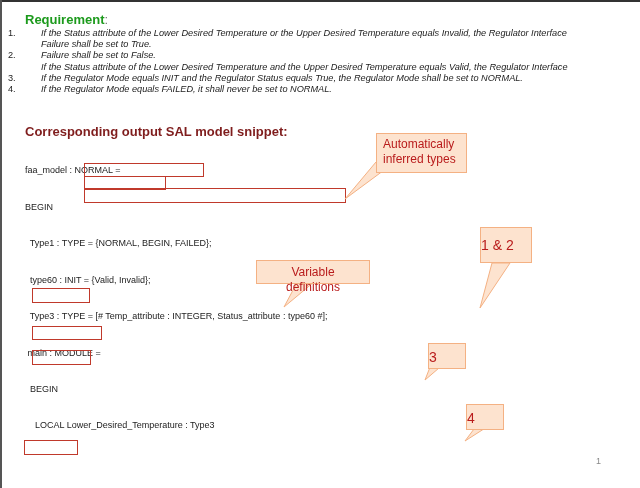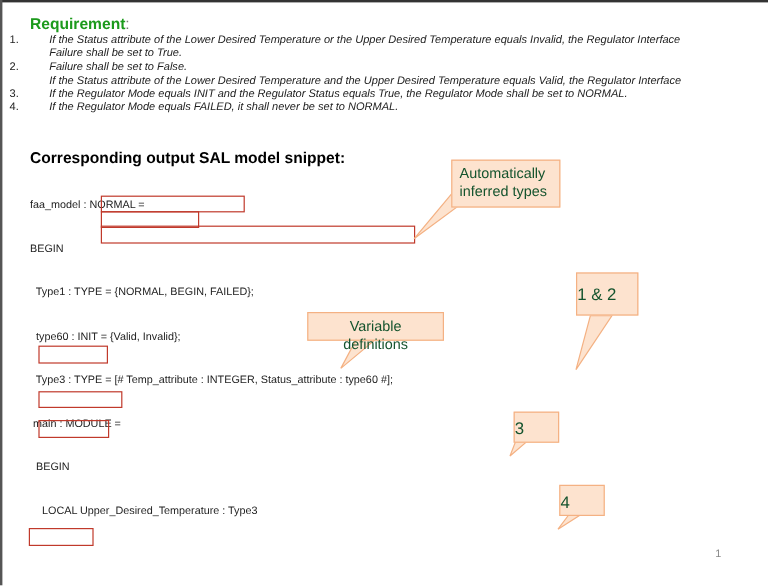--- a/index.html
+++ b/index.html
@@ -11,27 +11,27 @@
   .frame-left { position: absolute; left: 0; top: 0; width: 2px; height: 488px; background: #555; }
 
   .req-title { position: absolute; left: 25px; top: 12px; font-size: 13px; font-weight: bold; color: #1c9a1c; }
   .req-title .colon { font-weight: normal; color: #777; }
   .req-list { position: absolute; left: 8px; top: 28px; width: 620px; font-size: 9.2px; font-style: italic; line-height: 11.2px; color: #222; }
   .req-item { display: flex; }
   .req-num { width: 33px; flex: none; padding-left: 0px; font-style: normal; }
   .req-num span { display:inline-block; width: 30px; }
   .req-text { flex: 1; }
 
-  .sal-title { position: absolute; left: 25px; top: 124px; font-size: 13px; font-weight: bold; color: #000000; }
+  .sal-title { position: absolute; left: 25px; top: 124px; font-size: 13px; font-weight: bold; color: #7f1d1d; }
   .code { position: absolute; left: 25px; top: 140px; font-size: 9px; line-height: 12.15px; color: #222; white-space: pre; }
   .code .ln { height: 12.15px; }
 
   .hl { position: absolute; border: 1.5px solid #c0392b; box-sizing: border-box; }
 
-  .callout { position: absolute; background: #fde3cf; border: 1px solid #f4b183; box-sizing: border-box; color: #14532d; font-size: 12px; }
+  .callout { position: absolute; background: #fde3cf; border: 1px solid #f4b183; box-sizing: border-box; color: #b91c1c; font-size: 12px; }
   .callout-text { padding: 4px 8px; line-height: 15px; }
   .callout-num { font-size: 14px; line-height: 26px; }
   svg.tail { position: absolute; overflow: visible; }
 
   .page-num { position: absolute; left: 596px; top: 456px; font-size: 9px; color: #888; }
 </style>
 </head>
 <body>
 
 <div class="frame-top"></div>
@@ -71,21 +71,21 @@
 <div class="sal-title">Corresponding output SAL model snippet:</div>
 
 <div class="code">
   <div class="ln">faa_model : NORMAL =</div>
   <div class="ln">BEGIN</div>
   <div class="ln">  Type1 : TYPE = {NORMAL, BEGIN, FAILED};</div>
   <div class="ln">  type60 : INIT = {Valid, Invalid};</div>
   <div class="ln">  Type3 : TYPE = [# Temp_attribute : INTEGER, Status_attribute : type60 #];</div>
   <div class="ln"> main : MODULE =</div>
   <div class="ln">  BEGIN</div>
-  <div class="ln">    LOCAL Upper_Desired_Temperature : Type3</div>
+  <div class="ln">    LOCAL Lower_Desired_Temperature : Type3</div>
   
   
   
   
   
   
   
   
   
   

